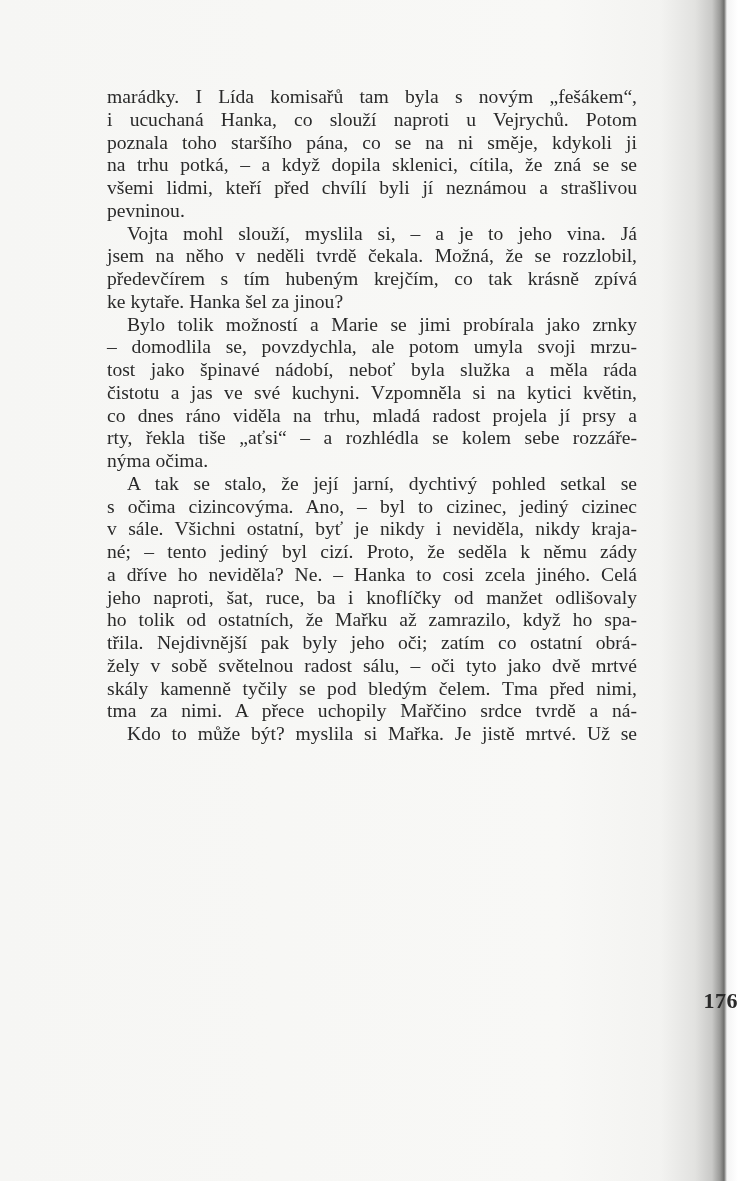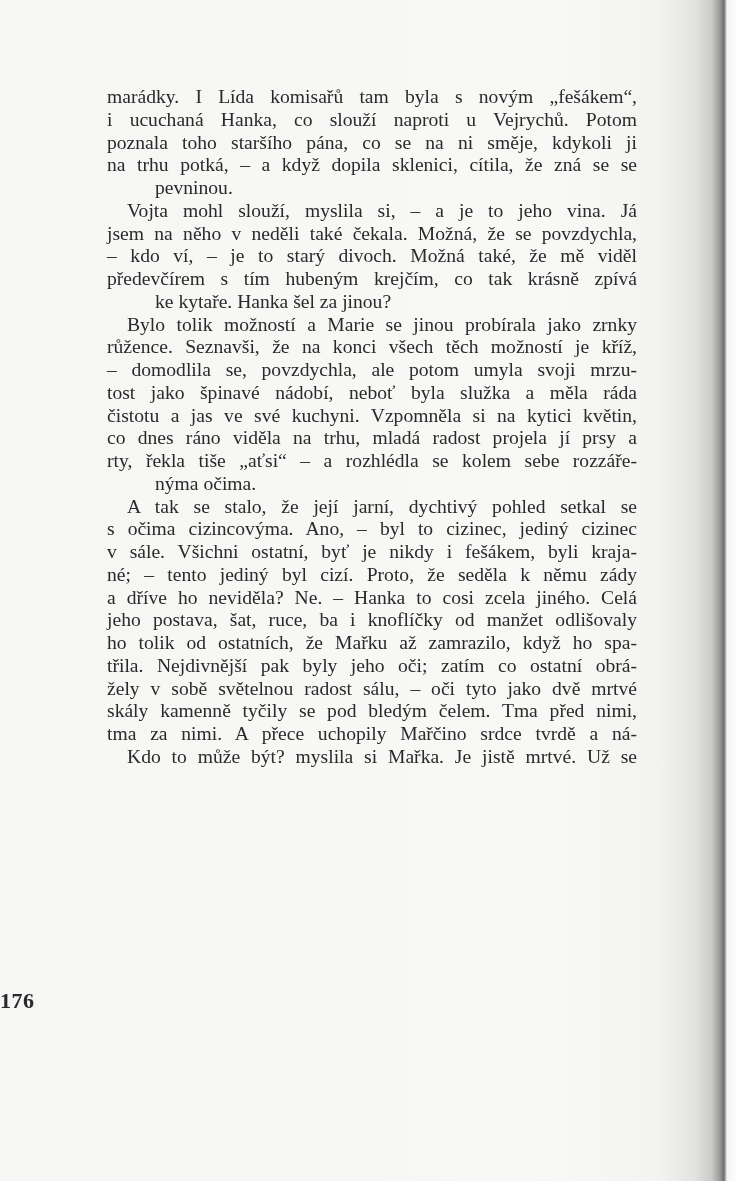--- a/index.html
+++ b/index.html
@@ -46,78 +46,76 @@
     .line {
       display: block;
       white-space: nowrap;
       text-align: justify;
       text-align-last: justify;
       height: 22.75px;
       overflow: visible;
     }
     .line.last {
       text-align-last: left;
-      margin-left: 48px;
     }
     .line.indent {
       padding-left: 20px;
     }
     .page-number {
       position: absolute;
       left: 0;
       width: 738px;
       top: 988px;
-      text-align: left;
+      text-align: right;
       font-family: "Liberation Serif", "DejaVu Serif", serif;
       font-size: 22px;
       font-weight: bold;
       color: #2a2a2a;
       letter-spacing: 0.5px;
     }
   </style>
 </head>
 <body>
 
 <div class="page">
   <div class="text-block">
 
     <div>
       <span class="line">marádky. I Lída komisařů tam byla s novým „fešákem“,</span>
       <span class="line">i ucuchaná Hanka, co slouží naproti u Vejrychů. Potom</span>
       <span class="line">poznala toho staršího pána, co se na ni směje, kdykoli ji</span>
       <span class="line">na trhu potká, – a když dopila sklenici, cítila, že zná se se</span>
+      <span class="line">všemi lidmi, kteří před chvílí byli jí neznámou a strašlivou</span>
       <span class="line last">pevninou.</span>
     </div>
 
     <div>
       <span class="line indent">Vojta mohl slouží, myslila si, – a je to jeho vina. Já</span>
-      <span class="line">jsem na něho v neděli také čekala. Možná, že se povzdychla,</span>
-      <span class="line">– kdo ví, – je to starý divoch. Možná také, že mě viděl</span>
+      <span class="line">jsem na něho v neděli tvrdě čekala. Možná, že se rozzlobil,</span>
       <span class="line">předevčírem s tím hubeným krejčím, co tak krásně zpívá</span>
       <span class="line last">ke kytaře. Hanka šel za jinou?</span>
     </div>
 
     <div>
-      <span class="line indent">Bylo tolik možností a Marie se jinou probírala jako zrnky</span>
-      <span class="line">růžence. Seznavši, že na konci všech těch možností je kříž,</span>
+      <span class="line indent">Bylo tolik možností a Marie se jimi probírala jako zrnky</span>
       <span class="line">– domodlila se, povzdychla, ale potom umyla svoji mrzu-</span>
       <span class="line">tost jako špinavé nádobí, neboť byla služka a měla ráda</span>
       <span class="line">čistotu a jas ve své kuchyni. Vzpomněla si na kytici květin,</span>
       <span class="line">co dnes ráno viděla na trhu, mladá radost projela jí prsy a</span>
       <span class="line">rty, řekla tiše „aťsi“ – a rozhlédla se kolem sebe rozzáře-</span>
       <span class="line last">nýma očima.</span>
     </div>
 
     <div>
       <span class="line indent">A tak se stalo, že její jarní, dychtivý pohled setkal se</span>
       <span class="line">s očima cizincovýma. Ano, – byl to cizinec, jediný cizinec</span>
-      <span class="line">v sále. Všichni ostatní, byť je nikdy i fešákem, byli kraja-</span>
+      <span class="line">v sále. Všichni ostatní, byť je nikdy i neviděla, nikdy kraja-</span>
       <span class="line">né; – tento jediný byl cizí. Proto, že seděla k němu zády</span>
       <span class="line">a dříve ho neviděla? Ne. – Hanka to cosi zcela jiného. Celá</span>
-      <span class="line">jeho postava, šat, ruce, ba i knoflíčky od manžet odlišovaly</span>
+      <span class="line">jeho naproti, šat, ruce, ba i knoflíčky od manžet odlišovaly</span>
       <span class="line">ho tolik od ostatních, že Mařku až zamrazilo, když ho spa-</span>
       <span class="line">třila. Nejdivnější pak byly jeho oči; zatím co ostatní obrá-</span>
       <span class="line">žely v sobě světelnou radost sálu, – oči tyto jako dvě mrtvé</span>
       <span class="line">skály kamenně tyčily se pod bledým čelem. Tma před nimi,</span>
       <span class="line">tma za nimi. A přece uchopily Mařčino srdce tvrdě a ná-</span>
     </div>
 
     <div>
       <span class="line indent">Kdo to může být? myslila si Mařka. Je jistě mrtvé. Už se</span>
     </div>

